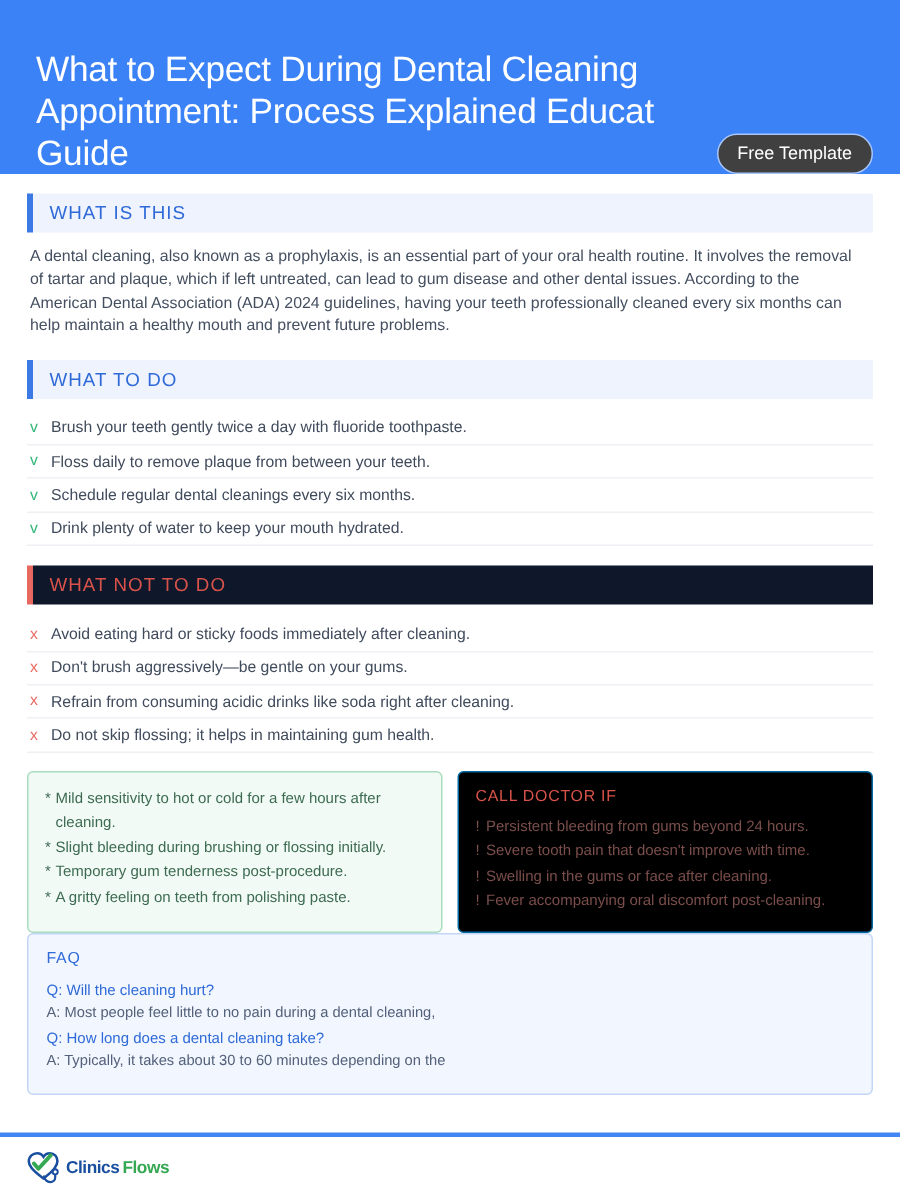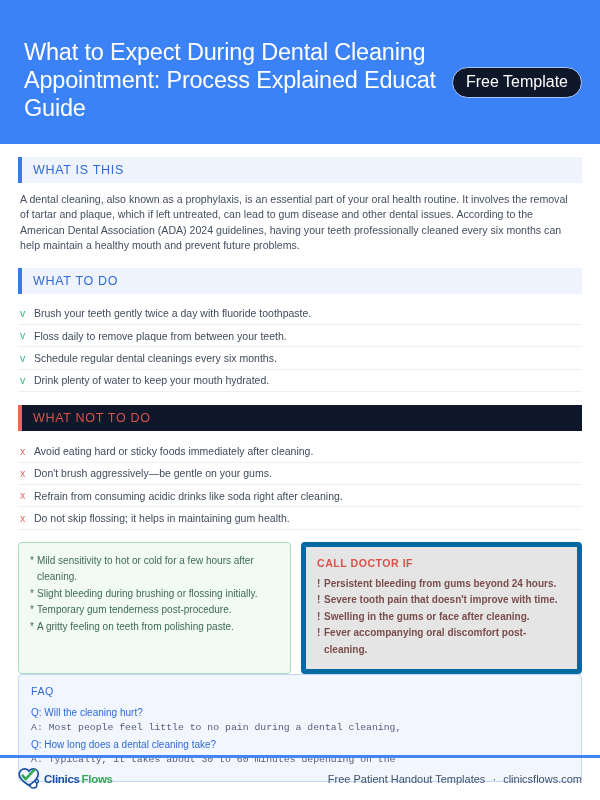--- a/index.html
+++ b/index.html
@@ -12,43 +12,43 @@
     background: #ffffff;
     font-family: "Liberation Sans", sans-serif;
     color: #3f4a5a;
     overflow: hidden;
     position: relative;
   }
 
   
   .header {
     background: #3b82f6;
-    height: 144px;
+    height: 116px;
     box-sizing: border-box;
     padding: 16px 18px 0 24px;
     display: flex;
-    align-items: center;
+    align-items: flex-end;
     justify-content: space-between;
   }
   .header-title {
     color: #ffffff;
     font-size: 23.5px;
     line-height: 28px;
     font-weight: 400;
     letter-spacing: -0.2px;
     max-width: 452px;
     white-space: pre-wrap;
   }
   .badge {
     flex: none;
     margin-top: 5px;
     border: 1px solid #a8c6fb;
-    background: #0f172a;
+    background: #404040;
     color: #ffffff;
-    font-size: 16px;
+    font-size: 12px;
     border-radius: 20px;
     padding: 5px 13px 6px 13px;
     white-space: nowrap;
   }
 
   
   .content {
     padding: 13px 18px 0 18px;
   }
 
@@ -136,23 +136,22 @@
     flex: none;
     width: 7px;
   }
   .box-green {
     background: #f2faf5;
     border: 1px solid #aadcbf;
   }
   .box-green .box-title { color: #2f9159; }
   .box-green .box-line  { color: #3d6b52; }
   .box-red {
-    background: #e5e5e5;
-    border: 5px solid #0369a1;
-    font-weight: bold;
+    background: #000000;
+    border: 1px solid #0369a1;
   }
   .box-red .box-title { color: #d9534a; }
   .box-red .box-line  { color: #7a4e4b; }
 
   
   .faq {
     background: #f2f6fe;
     border: 1px solid #c3d6f7;
     border-radius: 4px;
     padding: 10px 12px 12px 12px;
@@ -168,21 +167,20 @@
   .faq-q {
     font-size: 10px;
     color: #2f6ad8;
     line-height: 15px;
   }
   .faq-a {
     font-size: 9.8px;
     color: #53617a;
     line-height: 15px;
     margin-bottom: 2px;
-    font-family: Liberation Mono, monospace;
   }
 
   
   .footer-rule {
     position: absolute;
     left: 0;
     right: 0;
     top: 755px;
     height: 3px;
     background: #4285f4;
@@ -340,19 +338,14 @@
       <path d="M3.2 7.4 C3.2 3.9 6.0 1.8 8.7 1.8 C10.6 1.8 12.2 2.8 13.0 4.2 C13.8 2.8 15.4 1.8 17.3 1.8 C20.0 1.8 22.3 3.9 22.3 7.0 C22.3 12.2 15.6 16.5 13.0 18.6 C10.4 16.5 3.2 12.4 3.2 7.4 Z" fill="none" stroke="#1a4fa0" stroke-width="1.7"></path>
       <path d="M6.6 8.7 L9.6 12.2 L16.6 4.6" fill="none" stroke="#35a853" stroke-width="2.6" stroke-linecap="round" stroke-linejoin="round"></path>
       <path d="M13.4 16.6 C13.4 19.6 15.6 21.0 17.5 21.0 C19.4 21.0 20.8 19.7 20.8 18.0 L20.8 15.6" fill="none" stroke="#1a4fa0" stroke-width="1.5"></path>
       <circle cx="20.8" cy="14.2" r="1.7" fill="none" stroke="#1a4fa0" stroke-width="1.3"></circle>
       <circle cx="17.6" cy="3.4" r="1.5" fill="#35a853"></circle>
     </svg>
     <span class="logo-word logo-clinics">Clinics</span>
     <span class="logo-word logo-flows">Flows</span>
   </div>
 
-  <div class="footer-text">
-    <span>Free Patient Handout Templates</span>
-    <span class="dot">·</span>
-    <span>clinicsflows.com</span>
-  </div>
 
 </div>
 
 </body></html>

